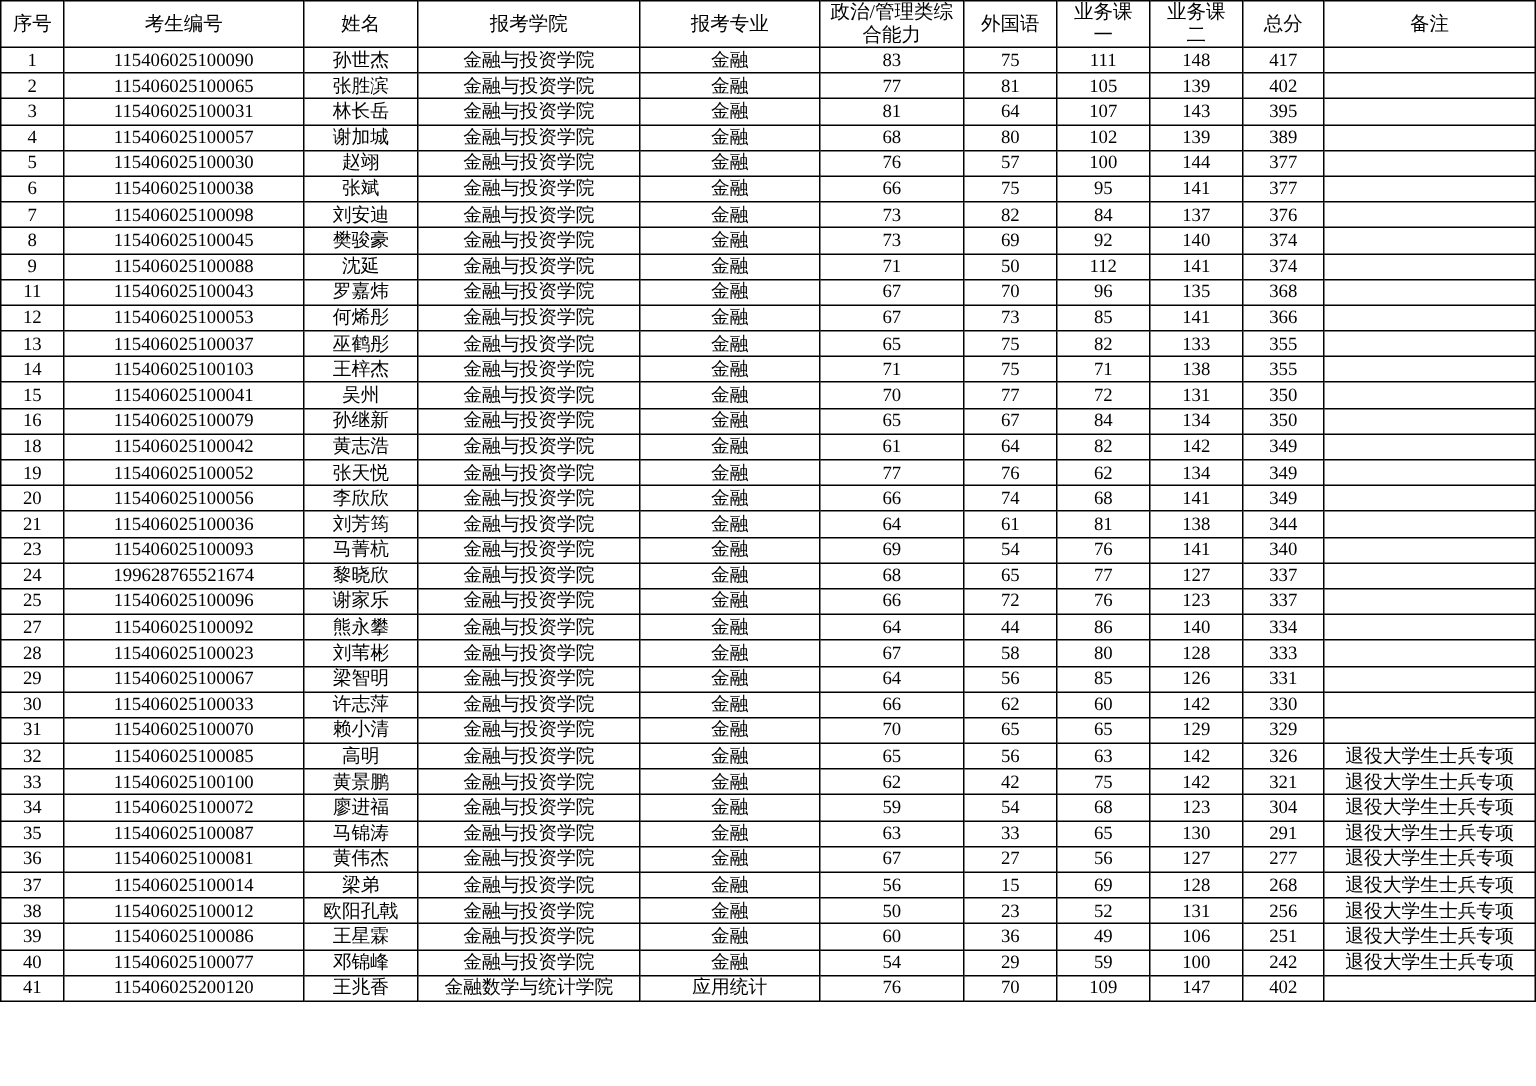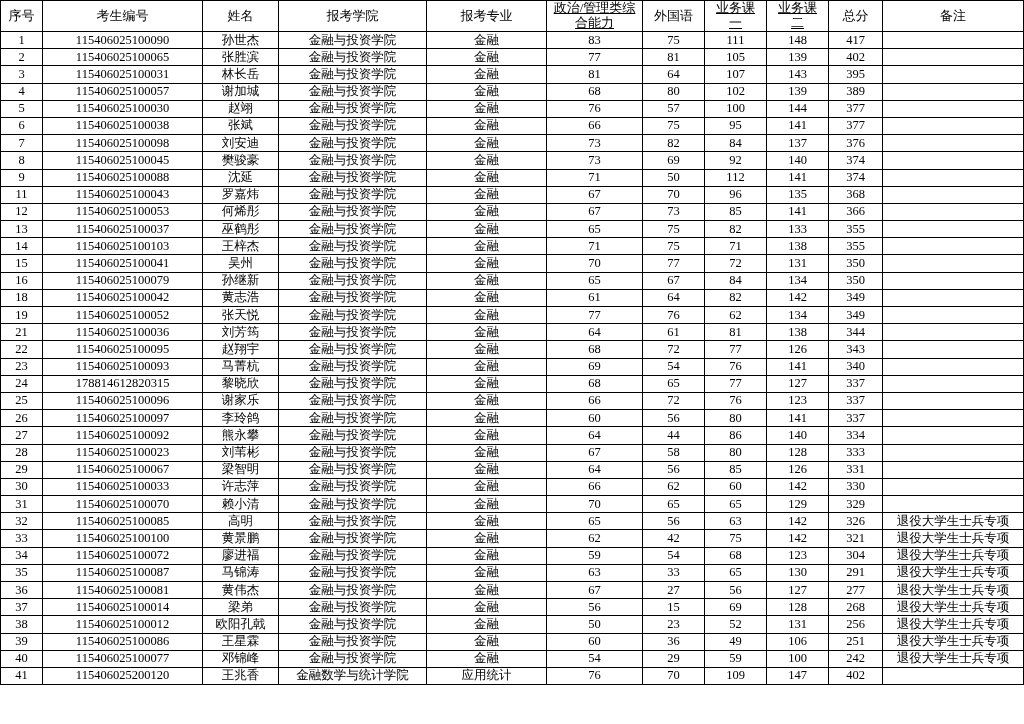--- a/index.html
+++ b/index.html
@@ -48,21 +48,20 @@
   .c-major { width: 120px; }
   .c-pol   { width: 96px; }
   .c-for   { width: 62px; }
   .c-b1    { width: 62px; }
   .c-b2    { width: 62px; }
   .c-tot   { width: 54px; }
   .c-note  { width: 141px; }
   .hdr-two-line {
     display: block;
     line-height: 1.12;
-    text-decoration: underline;
   }
   td.note-cell {
     font-size: 12.5px;
     margin-left: 20px;
   }
   .exam-no {
     font-family: "Liberation Serif", "DejaVu Serif", serif;
     letter-spacing: 0;
   }
 </style>
@@ -324,94 +323,81 @@
           <td>金融与投资学院</td>
           <td>金融</td>
           <td>77</td>
           <td>76</td>
           <td>62</td>
           <td>134</td>
           <td>349</td>
           <td class="note-cell"></td>
         </tr>
         <tr>
+          <td>20</td>
+          <td class="exam-no">115406025100056</td>
+          <td>李欣欣</td>
+          <td>金融与投资学院</td>
+          <td>金融</td>
+          <td>66</td>
+          <td>74</td>
+          <td>68</td>
+          <td>141</td>
+          <td>349</td>
+          <td class="note-cell"></td>
+        </tr>
+        <tr>
           <td>21</td>
           <td class="exam-no">115406025100036</td>
           <td>刘芳筠</td>
           <td>金融与投资学院</td>
           <td>金融</td>
           <td>64</td>
           <td>61</td>
           <td>81</td>
           <td>138</td>
           <td>344</td>
           <td class="note-cell"></td>
         </tr>
         <tr>
-          <td>22</td>
-          <td class="exam-no">115406025100095</td>
-          <td>赵翔宇</td>
-          <td>金融与投资学院</td>
-          <td>金融</td>
-          <td>68</td>
-          <td>72</td>
-          <td>77</td>
-          <td>126</td>
-          <td>343</td>
-          <td class="note-cell"></td>
-        </tr>
-        <tr>
           <td>23</td>
           <td class="exam-no">115406025100093</td>
           <td>马菁杭</td>
           <td>金融与投资学院</td>
           <td>金融</td>
           <td>69</td>
           <td>54</td>
           <td>76</td>
           <td>141</td>
           <td>340</td>
           <td class="note-cell"></td>
         </tr>
         <tr>
           <td>24</td>
-          <td class="exam-no">178814612820315</td>
+          <td class="exam-no">199628765521674</td>
           <td>黎晓欣</td>
           <td>金融与投资学院</td>
           <td>金融</td>
           <td>68</td>
           <td>65</td>
           <td>77</td>
           <td>127</td>
           <td>337</td>
           <td class="note-cell"></td>
         </tr>
         <tr>
           <td>25</td>
           <td class="exam-no">115406025100096</td>
           <td>谢家乐</td>
           <td>金融与投资学院</td>
           <td>金融</td>
           <td>66</td>
           <td>72</td>
           <td>76</td>
           <td>123</td>
-          <td>337</td>
-          <td class="note-cell"></td>
-        </tr>
-        <tr>
-          <td>26</td>
-          <td class="exam-no">115406025100097</td>
-          <td>李玲鸽</td>
-          <td>金融与投资学院</td>
-          <td>金融</td>
-          <td>60</td>
-          <td>56</td>
-          <td>80</td>
-          <td>141</td>
           <td>337</td>
           <td class="note-cell"></td>
         </tr>
         <tr>
           <td>27</td>
           <td class="exam-no">115406025100092</td>
           <td>熊永攀</td>
           <td>金融与投资学院</td>
           <td>金融</td>
           <td>64</td>

